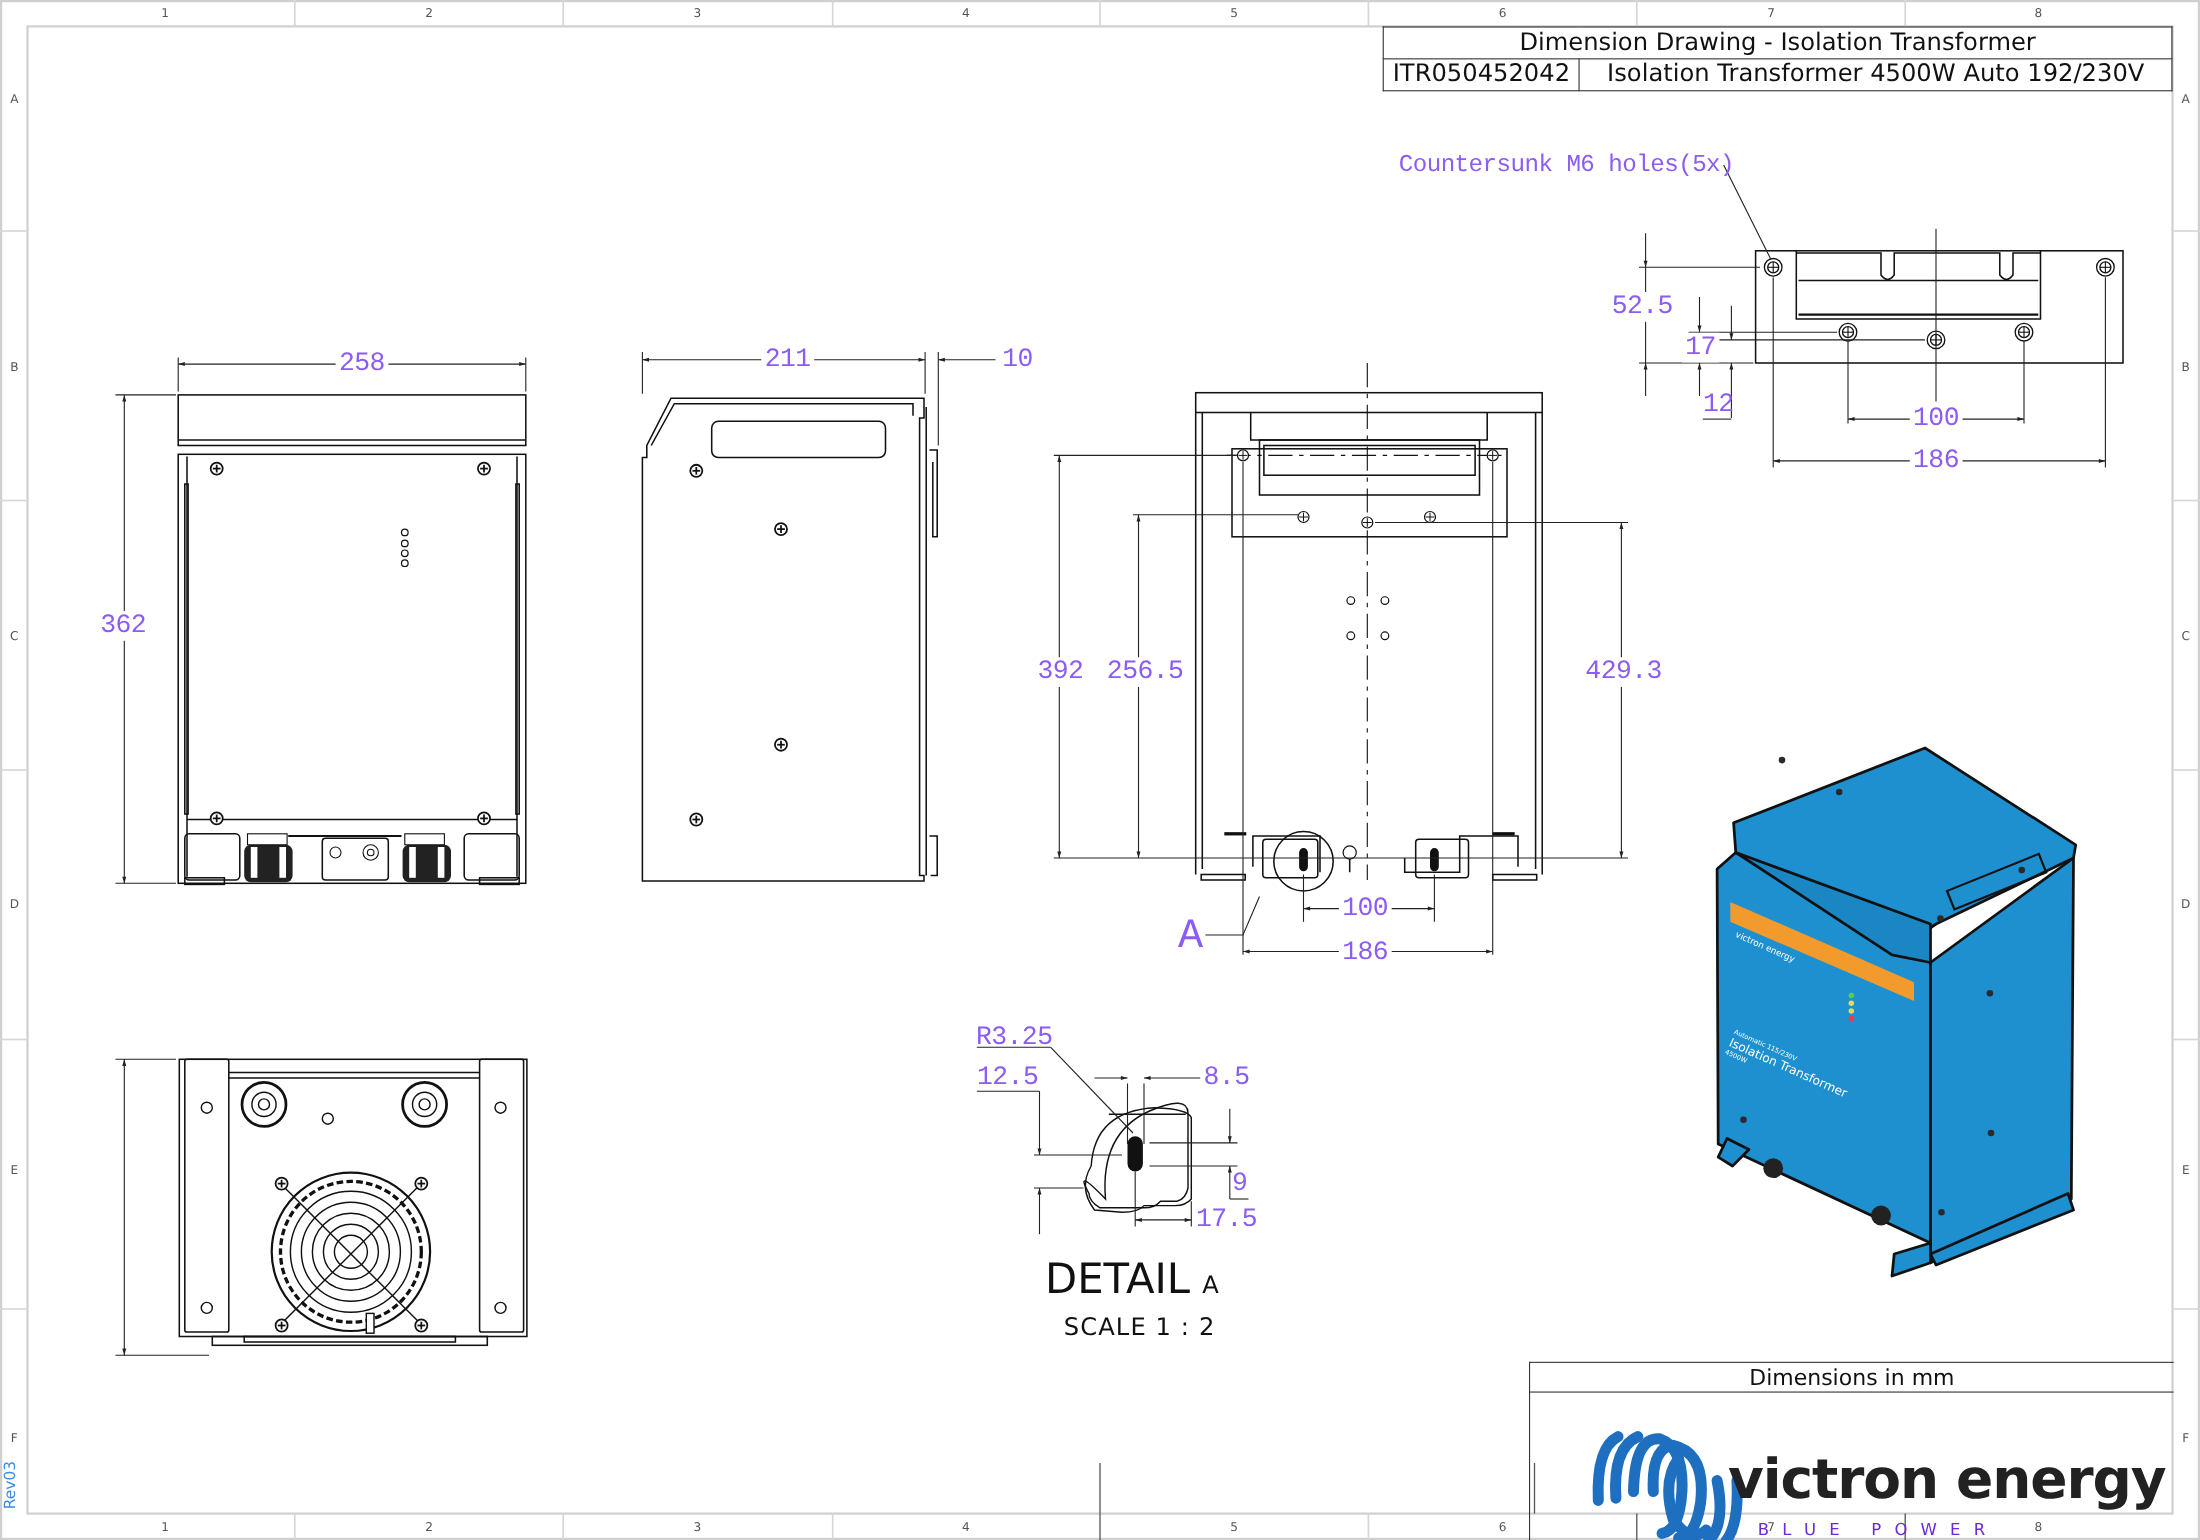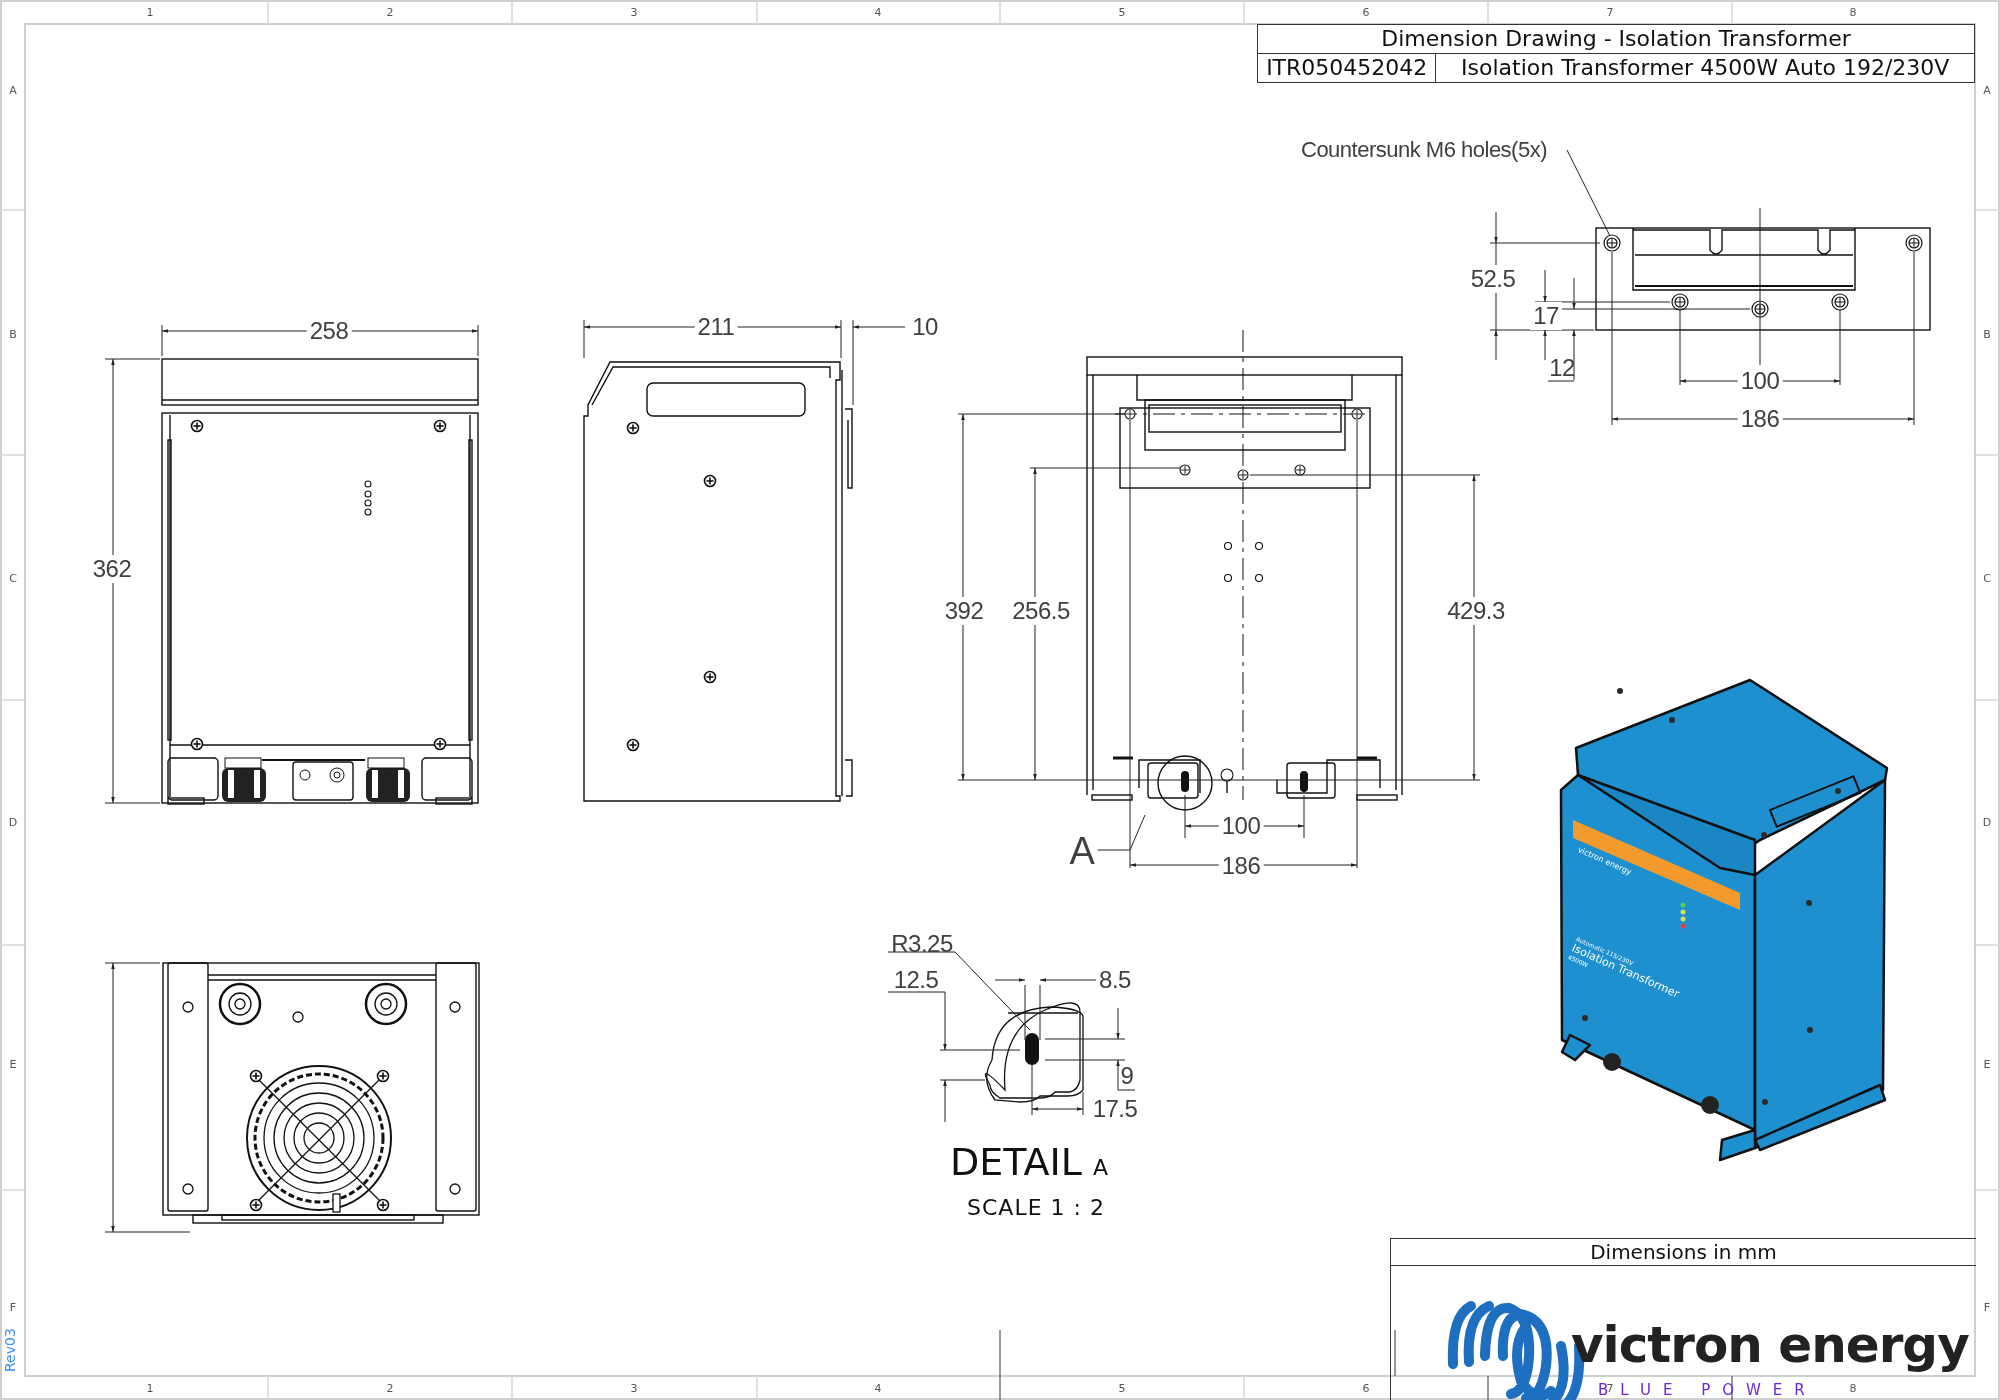--- a/index.html
+++ b/index.html
@@ -1,20 +1,20 @@
 <!DOCTYPE html>
 <html><head>
 <meta charset="utf-8">
 <style>
   html, body { margin:0; padding:0; background:#fff; }
   body { width:2000px; height:1400px; position:relative; overflow:hidden; font-family:"DejaVu Sans", sans-serif; color:#111; }
   .abs { position:absolute; }
   svg { position:absolute; left:0; top:0; }
   .ruler-txt { font-size:11px; color:#555; position:absolute; transform:translate(-50%,-50%); }
-  .dim { font-size:24px; color:#404040; position:absolute; transform:translate(-50%,-50%); white-space:nowrap; background:#fff; padding:0 3px; font-family:Liberation Sans, sans-serif; font-weight:300; letter-spacing:-0.5px; }
+  .dim { font-size:24px; color:#8b5cf6; position:absolute; transform:translate(-50%,-50%); white-space:nowrap; background:#fff; padding:0 3px; font-family:Liberation Mono, monospace; font-weight:300; letter-spacing:-0.5px; }
   .title-table { position:absolute; left:1257px; top:24px; width:718px; border-collapse:collapse; font-size:22px; }
   .title-table td { border:1.5px solid #333; text-align:center; padding:0; height:28px; line-height:28px; white-space:nowrap; }
   .block-br { position:absolute; left:1390px; top:1238px; width:585px; height:173px; border-left:1.5px solid #333; border-top:1.5px solid #333; }
   .block-br .hdr { height:26px; line-height:26px; border-bottom:1.5px solid #333; text-align:center; font-size:20px; }
   .logo-word { position:absolute; left:180px; top:50px; font-size:50px; font-weight:bold; letter-spacing:-1px; color:#222; }
   .logo-tag { position:absolute; left:207px; top:115px; font-size:15px; letter-spacing:12px; color:#6d28d9; }
   .rev { position:absolute; left:2px; top:1372px; transform-origin:left top; transform:rotate(-90deg); color:#3a8ee6; font-size:14px; }
 </style>
 </head>
 <body>

